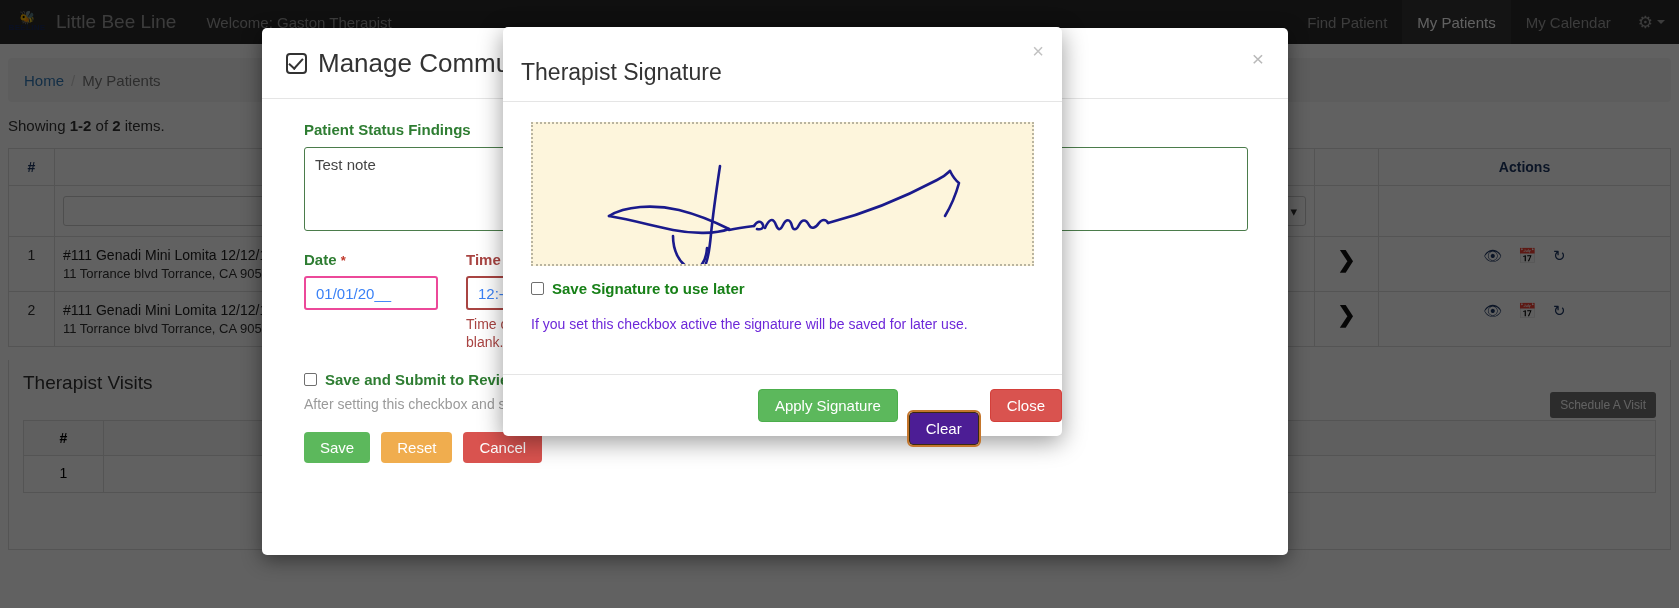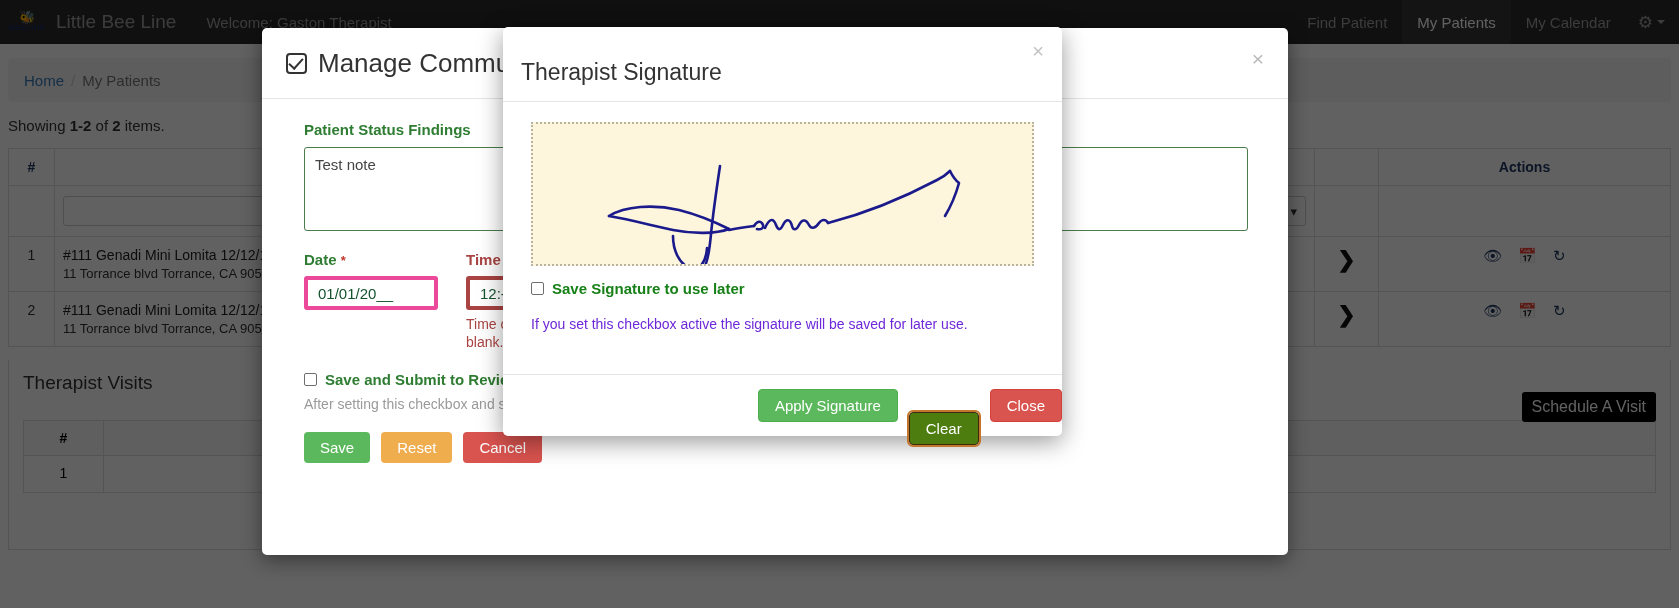--- a/index.html
+++ b/index.html
@@ -84,22 +84,22 @@
   .visits-title { font-size: 19px; color: #333; padding: 12px 14px 0 14px; }
   .visits-grid { margin: 26px 14px 0 14px; border: 1px solid #dddddd; border-bottom: none;
                  font-size: 14px; }
   .visits-grid .row { display: flex; border-bottom: 1px solid #dddddd; }
   .visits-grid .hrow { background: #f9f9f9; font-weight: bold; }
   .v-num { width: 80px; text-align: center; padding: 9px 6px; border-right: 1px solid #ddd; }
   .v-date { width: 600px; text-align: center; padding: 9px 6px; border-right: 1px solid #ddd; }
   .v-act { flex: 1; text-align: center; padding: 9px 6px; }
   .v-icons { display: flex; gap: 16px; justify-content: center; color: #5b7a9e; font-size: 15px; }
   .btn-schedule {
-    position: absolute; right: 14px; top: 32px; background: #000000; color: #fff;
-    border-radius: 3px; font-size: 16px; padding: 6px 10px; cursor: pointer; text-align: right;
+    position: absolute; right: 14px; top: 32px; background: #737373; color: #fff;
+    border-radius: 3px; font-size: 12px; padding: 6px 10px; cursor: pointer; text-align: right;
   }
 
   
   .backdrop { position: absolute; inset: 0; background: rgba(0,0,0,0.62); }
 
   
   .modal-comm {
     position: absolute; left: 262px; top: 28px; width: 1026px; height: 527px;
     background: #ffffff; border-radius: 5px;
     box-shadow: 0 5px 20px rgba(0,0,0,.45);
@@ -119,22 +119,22 @@
   .comm-body { padding: 22px 24px 0 42px; position: relative; }
   .lbl-green { color: #2e7d32; font-weight: bold; font-size: 15px; }
   .req-star { color: #c0392b; font-size: 13px; }
   .ta-notes {
     margin-top: 9px; width: 944px; height: 84px; border: 1px solid #4b7c4b;
     border-radius: 3px; padding: 8px 10px; font-size: 15px; color: #444; background: #fff;
   }
   .row-dt { display: flex; margin-top: 20px; gap: 28px; }
   .fld { display: flex; flex-direction: column; }
   .inp {
-    margin-top: 8px; height: 34px; border: 4px solid #ec4899; border-radius: 3px;
-    padding: 0 10px; font-size: 15px; color: #14532d; display: flex; align-items: center;
+    margin-top: 8px; height: 34px; border: 2px solid #ec4899; border-radius: 3px;
+    padding: 0 10px; font-size: 15px; color: #3b82f6; display: flex; align-items: center;
     background: #fff;
   }
   .inp.err { border-color: #a94442; }
   .w-date { width: 134px; }
   .w-time { width: 106px; }
   .err-msg { color: #a94442; font-size: 14px; margin-top: 5px; width: 112px; line-height: 18px; }
   .cb-line { display: flex; align-items: center; gap: 8px; margin-top: 20px; }
   .cbox { width: 13px; height: 13px; border: 1px solid #6f6f6f; background: #fff; border-radius: 2px; }
   .hint { color: #9a9a9a; font-size: 14px; margin-top: 8px; }
   .comm-btns { display: flex; gap: 11px; margin-top: 20px; }
@@ -162,21 +162,21 @@
   .sig-cb-line { display: flex; align-items: center; gap: 8px; margin-top: 14px; }
   .sig-cb-label { color: #178017; font-weight: bold; font-size: 15px; }
   .sig-hint { color: #6d28d9; font-size: 14px; margin-top: 19px; }
   .sig-foot {
     position: absolute; left: 0; right: 0; bottom: 0; height: 62px;
     border-top: 1px solid #e5e5e5; display: flex; align-items: center;
     justify-content: flex-end; gap: 11px; 
   }
   .sbtn { border-radius: 4px; font-size: 15px; padding: 7px 16px; color: #fff; cursor: pointer; border: 1px solid transparent; }
   .sbtn-apply { background: #5cb85c; border-color: #4cae4c; }
-  .sbtn-clear { background: #4d7c0f; border: 1px solid #3a2a10; outline: 2px solid #c4762c; margin-top: 45px; }
+  .sbtn-clear { background: #4c1d95; border: 1px solid #3a2a10; outline: 2px solid #c4762c; margin-top: 45px; }
   .sbtn-close { background: #d9534f; border-color: #d43f3a; }
 </style>
 </head>
 <body>
 
 <div id="app">
 
   <div class="page-bg">
 
     <div class="navbar">

